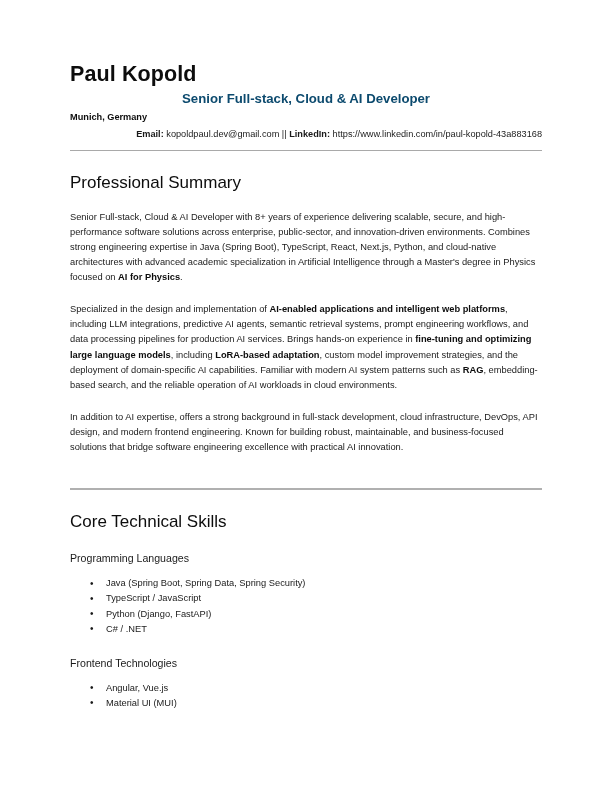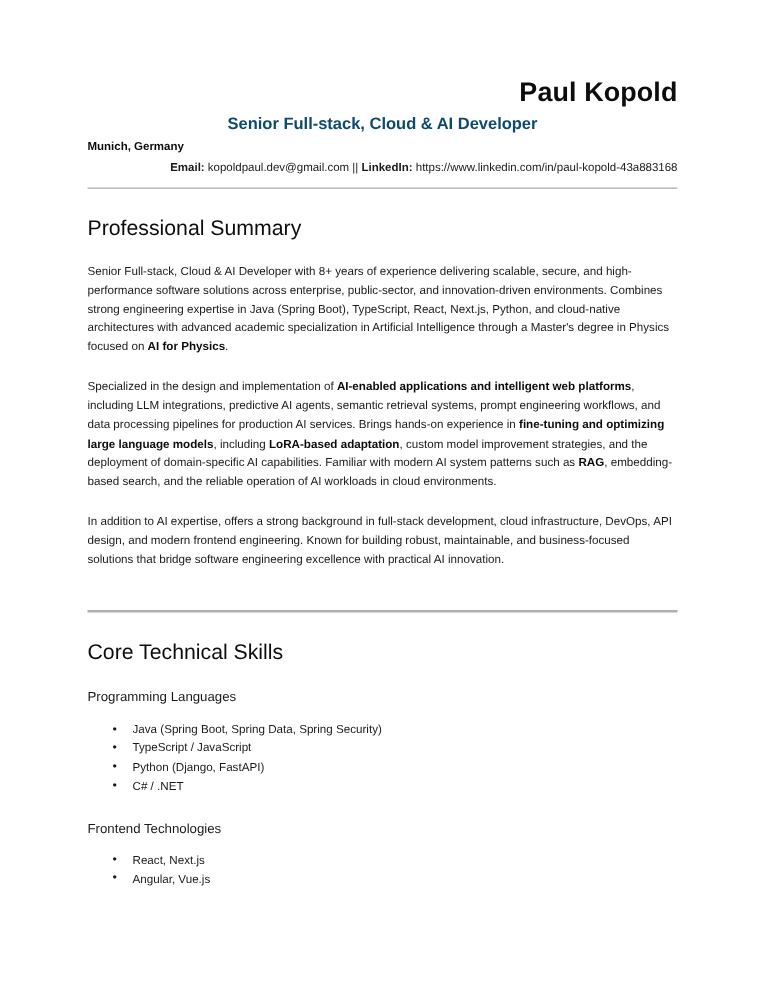--- a/index.html
+++ b/index.html
@@ -17,21 +17,21 @@
     overflow: hidden;
     font-family: "Liberation Sans", sans-serif;
     color: #1a1a1a;
   }
   .content {
     padding: 62px 70px 0 70px;
   }
 
   
   .name {
-    text-align: right;
+    text-align: left;
     font-size: 21.5px;
     font-weight: bold;
     letter-spacing: 0.1px;
     line-height: 1.18;
     margin: 0 0 4px 0;
     color: #0d0d0d;
   }
   .title-line {
     text-align: center;
     font-size: 13.2px;
@@ -145,20 +145,20 @@
           <div class="section-heading">Core Technical Skills</div>
           <div class="sub-heading">Programming Languages</div>
           <ul class="bullets">
             <li>Java (Spring Boot, Spring Data, Spring Security)</li>
             <li>TypeScript / JavaScript</li>
             <li>Python (Django, FastAPI)</li>
             <li>C# / .NET</li>
           </ul>
           <div class="sub-heading">Frontend Technologies</div>
           <ul class="bullets">
-            <li>React, Next.js</li>
             <li>Angular, Vue.js</li>
+            <li>Material UI (MUI)</li>
           </ul>
         </div>
       </div>
 
   </div>
 </div>
 
 </body></html>

